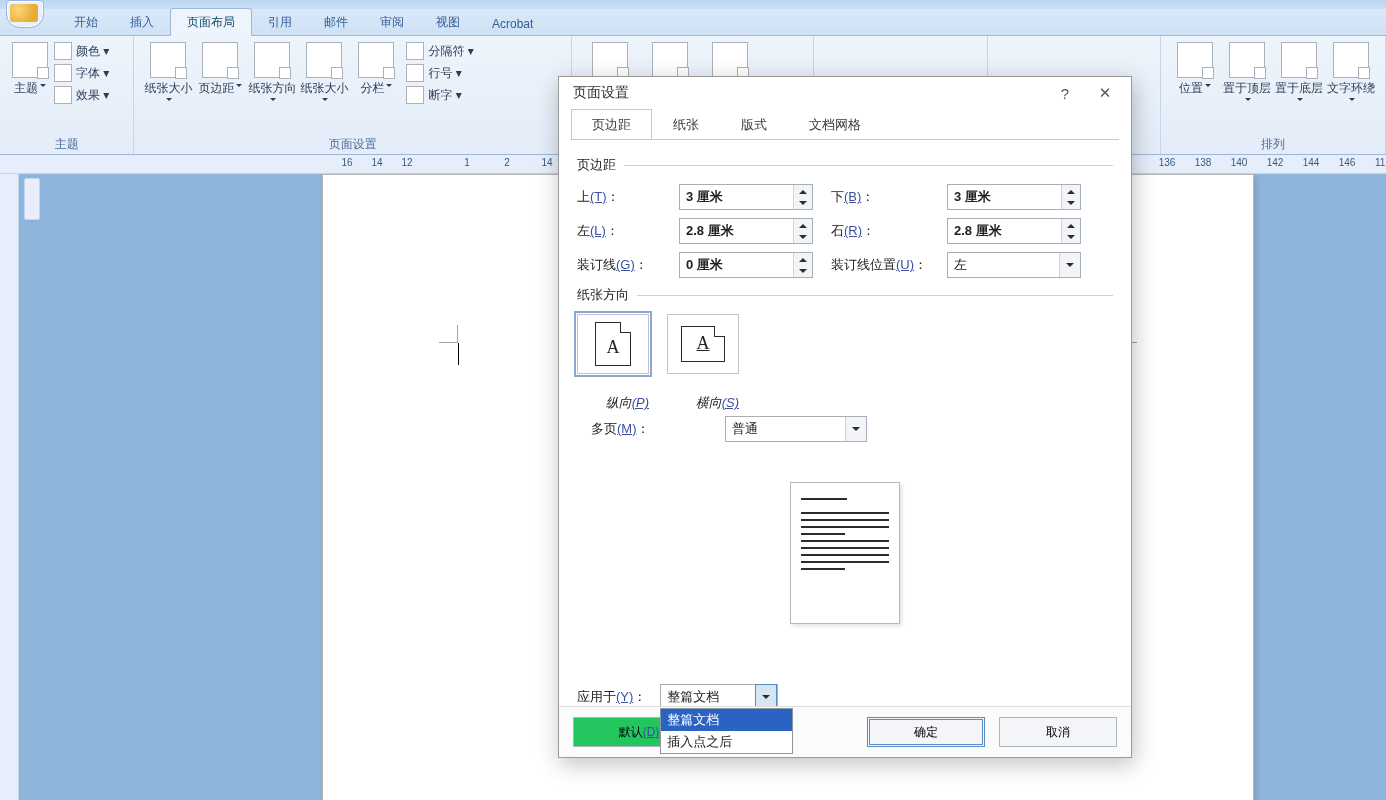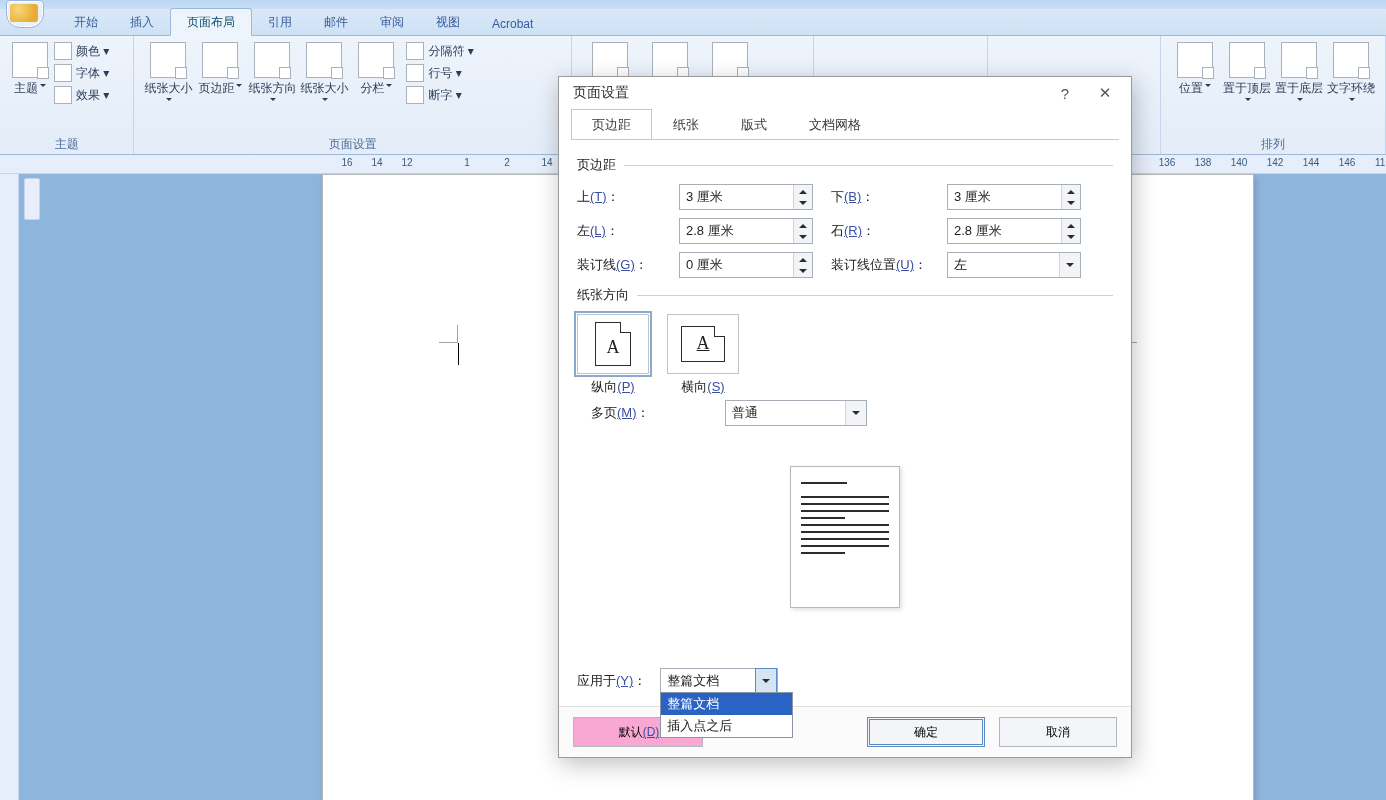--- a/index.html
+++ b/index.html
@@ -49,53 +49,53 @@
 .dlgtabs .t.active{border-color:#c8c8c8;background:#fff;}
 .dlgtabline{height:1px;background:#c8c8c8;margin:0 12px;}
 .dlgbody{padding:10px 18px 0;color:#222;font-size:13px;}
 .sectitle{display:flex;align-items:center;margin:6px 0 10px;}
 .sectitle .txt{margin-right:8px;}
 .sectitle .line{flex:1;height:1px;background:#d0d0d0;}
 .row{display:flex;align-items:center;margin:4px 0 8px;}
 .row .lab{white-space:nowrap;}
 .u{color:#3b4fa0;text-decoration:underline;}
 .spinbox{display:flex;align-items:center;width:132px;height:24px;border:1px solid #a6aeb8;background:#fff;}
-.spinbox .val{flex:1;padding:0 6px;}
+.spinbox .val{flex:1;padding:0 6px;font-weight:bold;}
 .spinbox .arrows{width:18px;height:100%;border-left:1px solid #cfd5dc;background:#f2f4f7;display:flex;flex-direction:column;}
 .spinbox .arrows div{flex:1;display:flex;align-items:center;justify-content:center;}
 .spinbox .arrows div:before{content:"";border:4px solid transparent;}
 .spinbox .arrows .up:before{border-bottom-color:#2c2c2c;margin-top:-3px;}
 .spinbox .arrows .dn:before{border-top-color:#2c2c2c;margin-top:3px;}
 .combo{display:flex;align-items:center;height:24px;border:1px solid #a6aeb8;background:#fff;}
 .combo .val{flex:1;padding:0 6px;}
 .combo .ar{width:20px;height:100%;border-left:1px solid #cfd5dc;background:#f2f4f7;display:flex;align-items:center;justify-content:center;}
 .combo .ar:before{content:"";border:4px solid transparent;border-top-color:#2c2c2c;margin-top:4px;}
 .orient{display:flex;gap:18px;margin-bottom:4px;}
 .orient .opt{width:72px;}
 .orient .opt .pic{height:58px;border:1px solid #bfc4cb;display:flex;align-items:center;justify-content:center;background:#fff;}
 .orient .opt.sel .pic{outline:2px solid #8aa9cf;outline-offset:1px;}
 .orient .opt .sheet{width:34px;height:42px;border:1px solid #2c2c2c;position:relative;background:#fff;}
 .orient .opt .sheet:after{content:"";position:absolute;right:-1px;top:-1px;width:10px;height:10px;background:#fff;border-left:1px solid #2c2c2c;border-bottom:1px solid #2c2c2c;}
 .orient .opt .sheet .A{position:absolute;left:0;right:0;top:14px;text-align:center;font-family:"Times New Roman",serif;font-size:18px;}
 .orient .opt.land .sheet{width:42px;height:34px;}
 .orient .opt.land .sheet .A{top:6px;text-decoration:underline;}
-.orient .opt .cap{text-align:center;margin-top:4px;}
+.orient .opt .cap{text-align:right;margin-top:20px;font-style:italic;}
 .preview{width:88px;height:120px;border:1px solid #b5b9bf;margin:4px auto 0;box-shadow:2px 2px 4px rgba(0,0,0,.12);background:#fff;padding:10px 10px;}
 .preview .ln{height:2px;background:#2c2c2c;margin:5px 0;}
 .preview .ln.short{width:46px;margin-bottom:12px;}
 .preview .ln.short2{width:44px;}
 .apply{display:flex;align-items:center;margin-top:60px;}
 .apply .combo{width:116px;position:relative;}
 .apply .combo .ar{background:#d6e5f3;border:1px solid #5b8cc5;}
 .dropdown{position:absolute;left:-1px;top:23px;width:131px;border:1px solid #8c97a3;background:#fff;z-index:20;}
 .dropdown .opt{padding:2px 6px;line-height:18px;}
 .dropdown .opt.sel{background:#2a63c4;color:#fff;}
 .dlgbtns{position:absolute;left:0;right:0;bottom:0;height:50px;border-top:1px solid #e0e0e0;display:flex;align-items:center;padding:0 14px;background:#fbfbfb;}
 .btn{min-width:88px;height:28px;border:1px solid #b0b6bd;background:#f3f5f8;display:flex;align-items:center;justify-content:center;padding:0 14px;}
-.btn.def{background:#f9a8d4;padding-left:26px;}
+.btn.def{background:#22c55e;padding-left:26px;}
 .btn.primary{border:1px solid #5b8cc5;outline:1px solid #5b8cc5;outline-offset:-3px;}
 .gap{flex:1;}
 </style>
 </head>
 <body>
 
 <div class="win-top"></div>
 <div class="office-button"></div>
 
 <div class="tabs">

